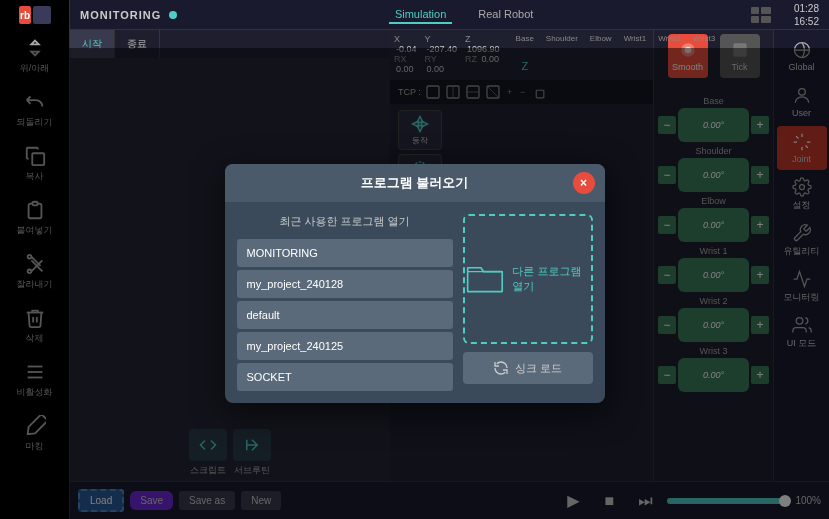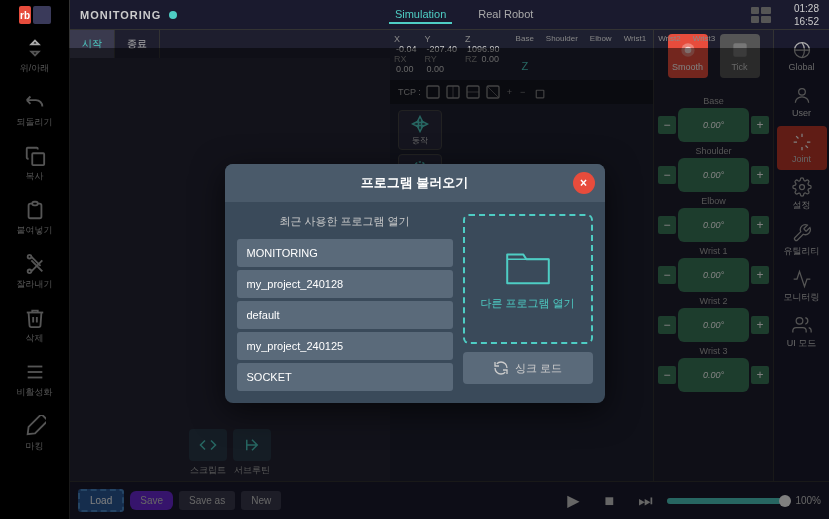--- a/index.html
+++ b/index.html
@@ -454,21 +454,21 @@
       display: flex;
       flex-direction: column;
       gap: 8px;
     }
 
     .open-other-btn {
       border: 2px dashed #4ecdc4;
       border-radius: 6px;
       height: 130px;
       display: flex;
-      flex-direction: column;
+      flex-direction: row;
       align-items: center;
       justify-content: center;
       gap: 8px;
       cursor: pointer;
       color: #4ecdc4;
       font-size: 11px;
     }
 
     .sync-load-btn {
       background: #5a6a7a;

